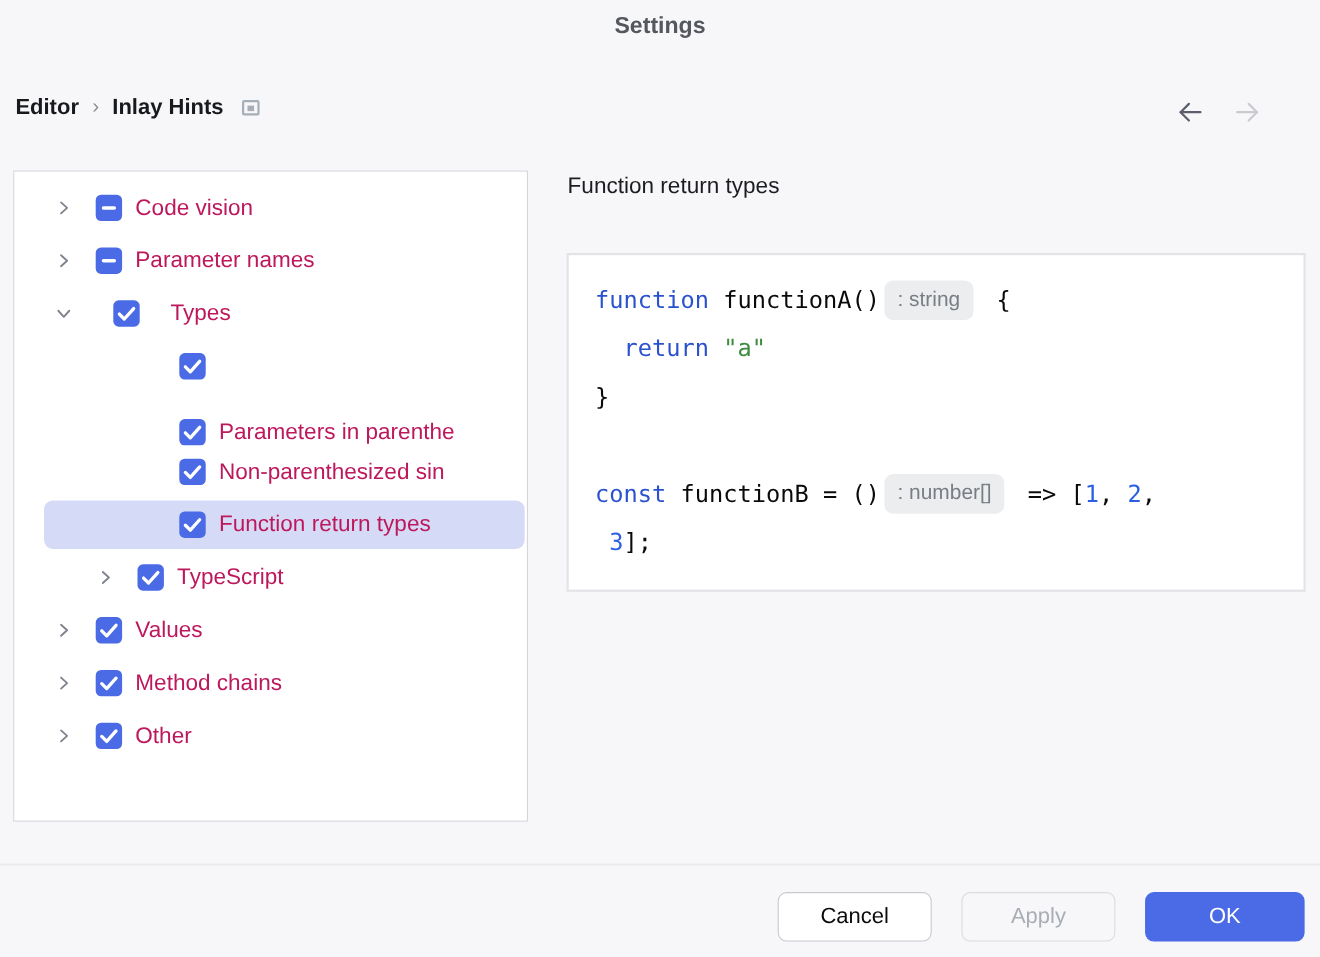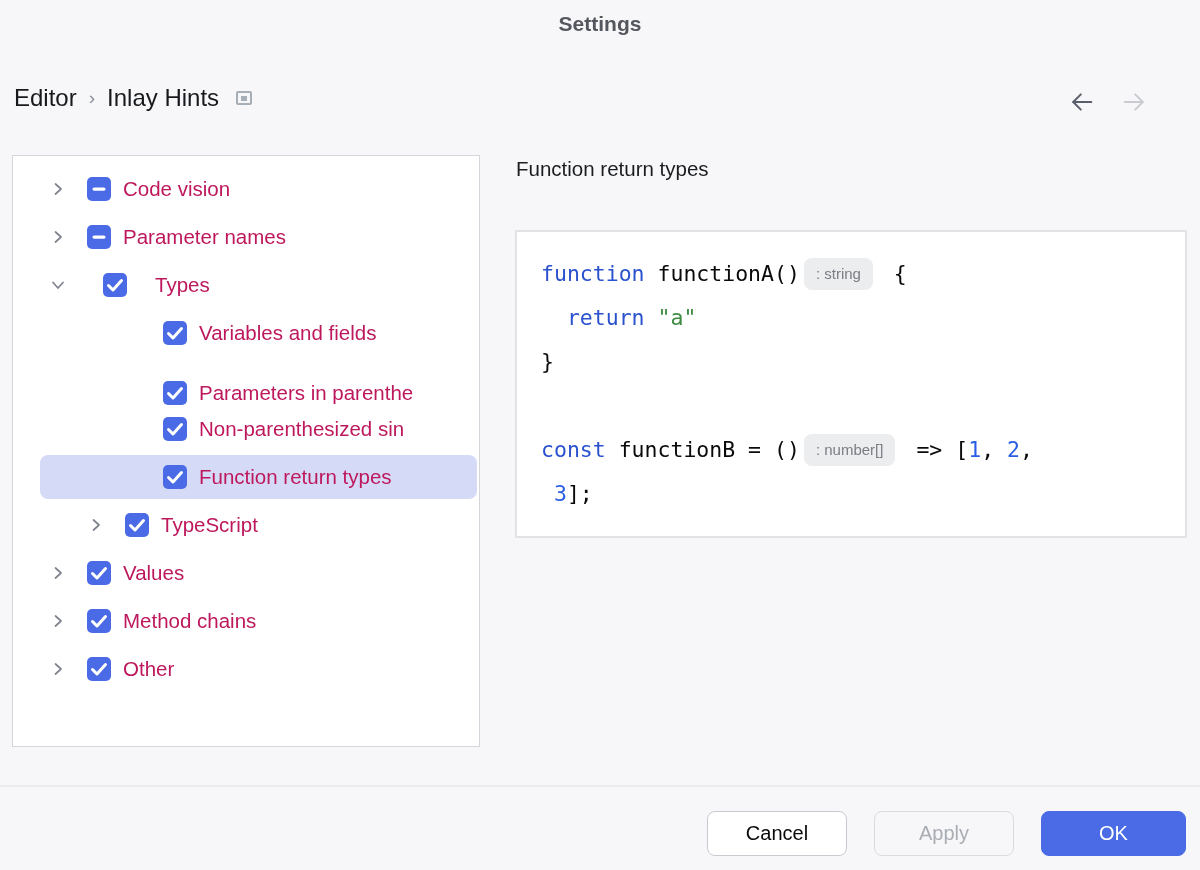--- a/index.html
+++ b/index.html
@@ -12,21 +12,21 @@
     color: #1A1C1F;
   }
   .window-title {
     position: absolute; top: 12px; left: 0; width: 100%;
     text-align: center; font-size: 21px; font-weight: 700; color: #54575D;
   }
   .crumb-row {
     position: absolute; top: 82px; left: 14px; height: 32px;
     display: flex; align-items: center; gap: 11px;
   }
-  .crumb { font-size: 24px; font-weight: 400; color: #17191C; }
+  .crumb { font-size: 20px; font-weight: 700; color: #17191C; }
   .crumb-sep { font-size: 19px; color: #8A8E96; font-weight: 400; padding: 0 1px; }
   .dlg-icon {
     width: 16px; height: 14px; border: 2px solid #A6AFB8; border-radius: 2px;
     margin-left: 6px; display: flex; align-items: center; justify-content: center;
   }
   .dlg-icon::after { content:""; width: 6px; height: 5px; background: #A6AFB8; }
   .nav-arrows {
     position: absolute; top: 88px; right: 52px;
     display: flex; gap: 24px; align-items: center;
   }
@@ -77,21 +77,21 @@
     font-size: 21.5px; line-height: 44px; white-space: pre; color: #0A0A0C;
   }
   .code-line { height: 44px; }
   .seg-keyword { color: var(--keyword, #2B52CE); }
   .seg-plain   { color: #0A0A0C; }
   .seg-string  { color: var(--string, #3D8A41); }
   .seg-number  { color: var(--number, #2A5FE5); }
   .inlay-pill {
     display: inline-block;
     font-family: "Liberation Sans", sans-serif;
-    font-size: 15px; line-height: 1;
+    font-size: 19px; line-height: 1;
     color: var(--hint-text, #797D84);
     background: var(--hint-bg, #ECEDEF);
     border-radius: 8px;
     padding: 8px 12px 9px 12px;
     margin: 0 8px 0 4px;
     vertical-align: 2px;
     white-space: pre;
   }
 
   
@@ -178,21 +178,20 @@
       </span>
       <span class="tree-label">Types</span>
     </div>
     <div class="tree-row" style="padding-left: 112px;">
       <span class="chev"></span>
       <span class="cb">
         <svg width="24" height="24" viewBox="0 0 24 24" fill="none" stroke="#FFFFFF" stroke-width="3" stroke-linecap="round" stroke-linejoin="round">
           <polyline points="5.5,12.5 10,17 18.5,7.5"></polyline>
         </svg>
       </span>
-      <span class="tree-label">Variables and fields</span>
     </div>
     <div class="tree-row" style="padding-left: 112px; align-items: flex-end;">
       <span class="chev"></span>
       <span class="cb">
         <svg width="24" height="24" viewBox="0 0 24 24" fill="none" stroke="#FFFFFF" stroke-width="3" stroke-linecap="round" stroke-linejoin="round">
           <polyline points="5.5,12.5 10,17 18.5,7.5"></polyline>
         </svg>
       </span>
       <span class="tree-label">Parameters in parenthe</span>
     </div>

